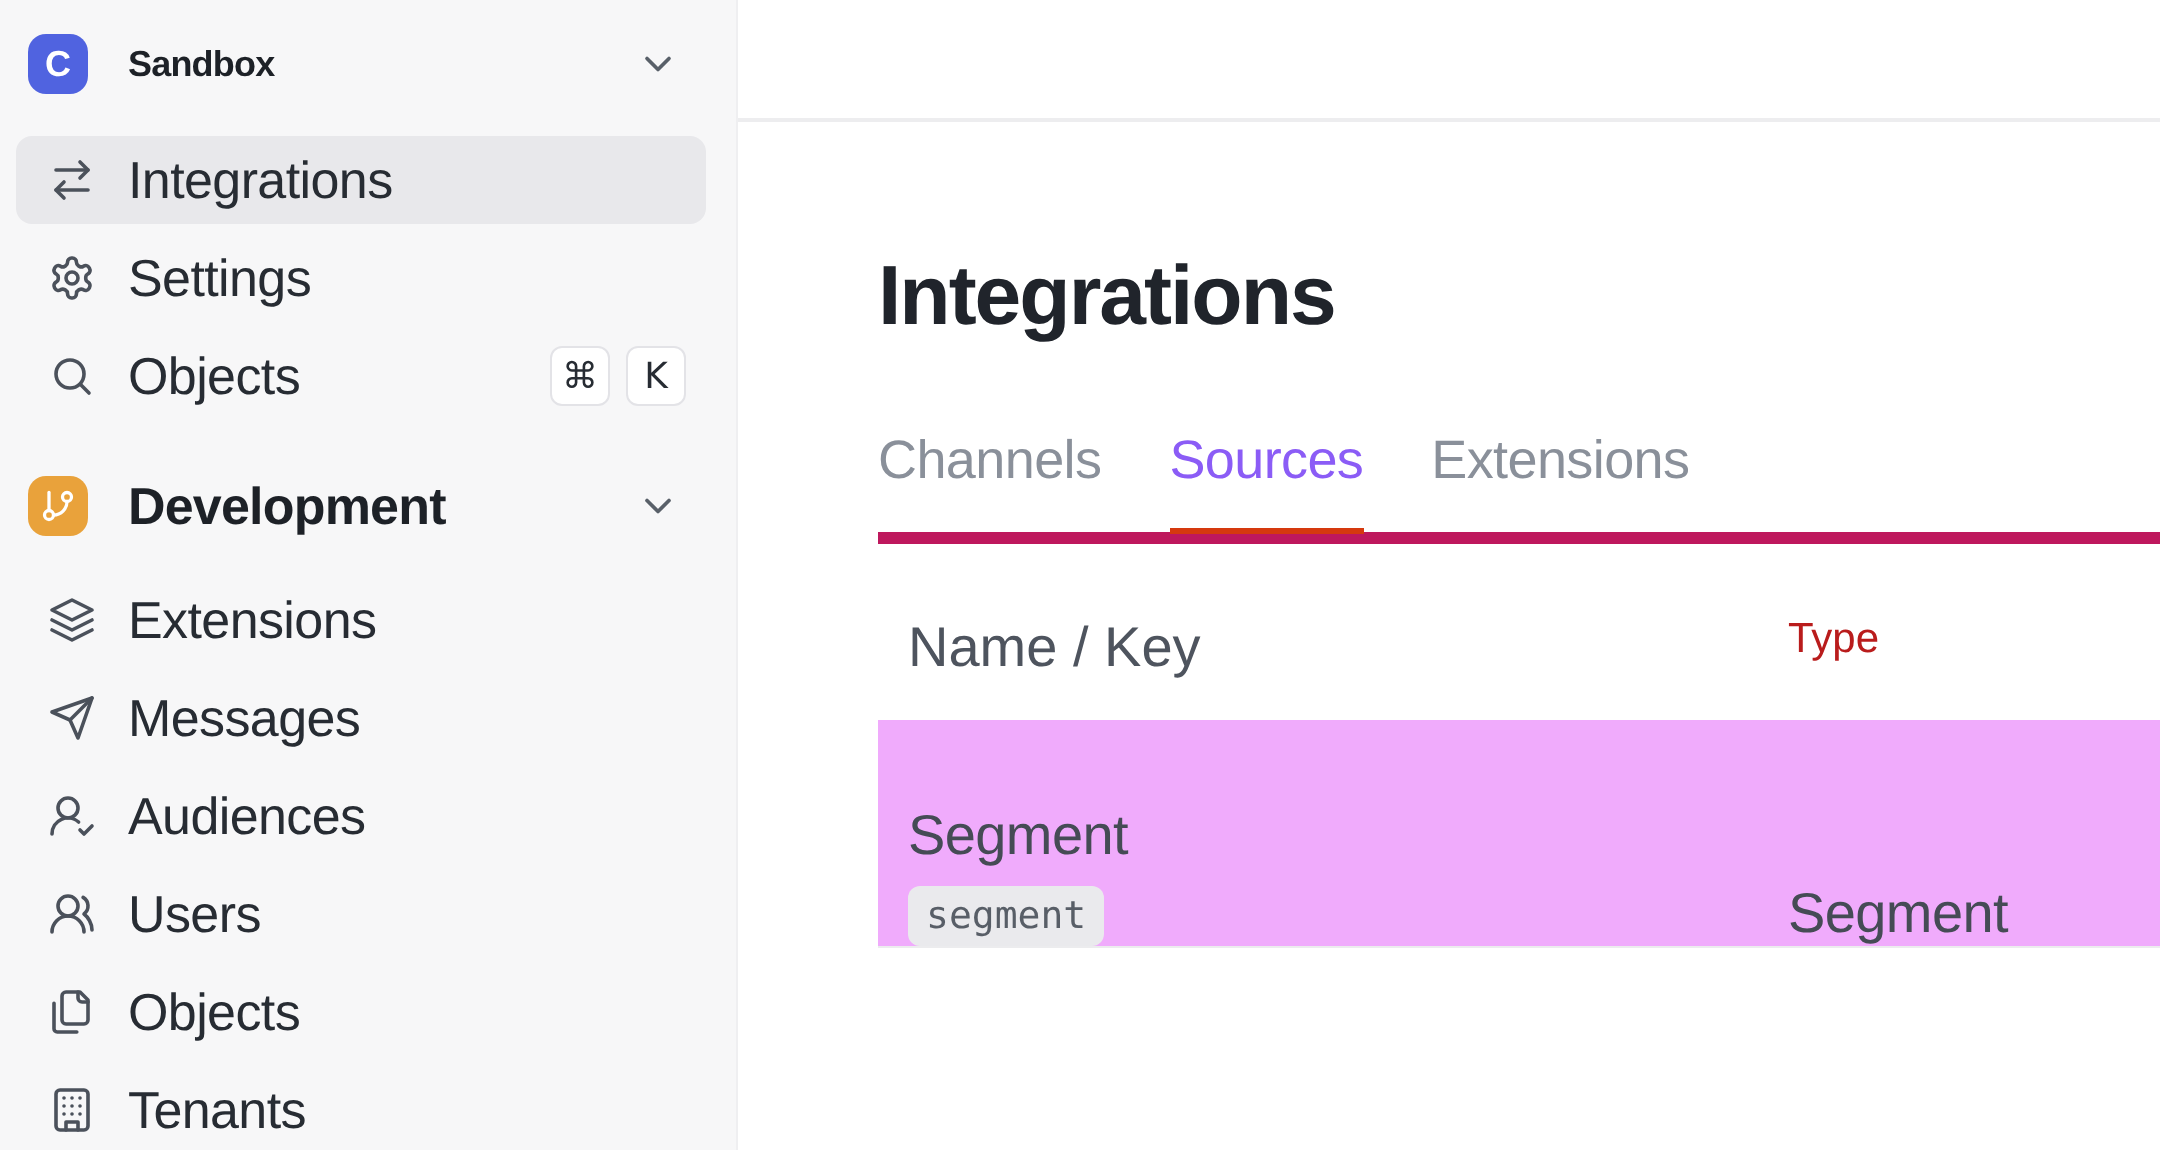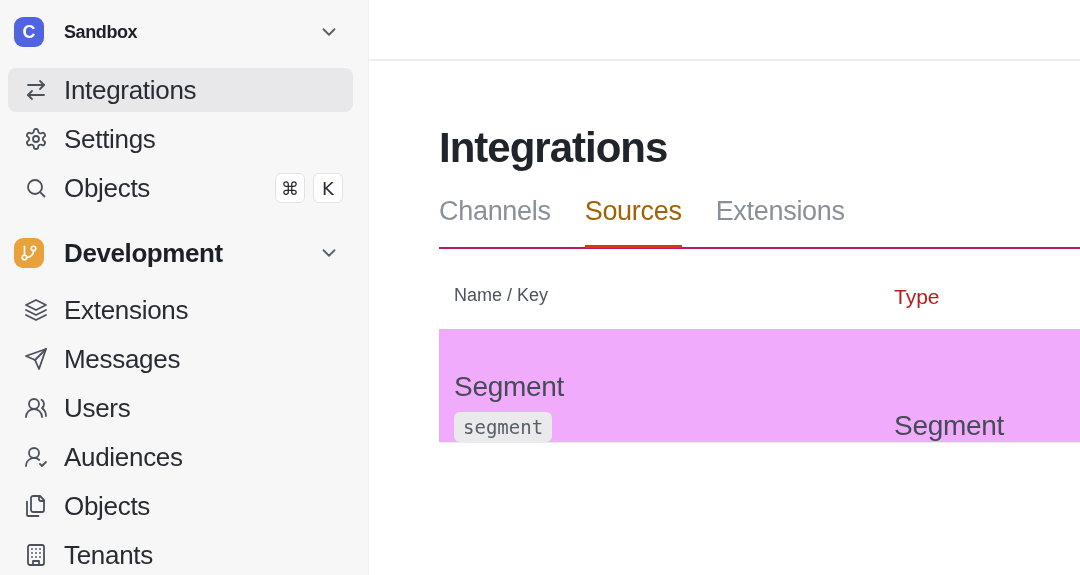--- a/index.html
+++ b/index.html
@@ -65,32 +65,32 @@
 
   
   .main { flex: 1; display: flex; flex-direction: column; background: #fff; min-width: 0; }
   .topbar { height: 61px; border-bottom: 2px solid #EDEDEF; background: #fff; }
   .content { padding: 64px 0 0 70px; }
   .page-title {
     margin: 0; font-size: 42px; font-weight: 700;
     color: #20242B; letter-spacing: -1px; line-height: 1.1;
   }
   .tabs {
-    display: flex; gap: 34px; margin-top: 25px;
-    border-bottom: 2px solid #be185d;
+    display: flex; gap: 34px; margin-top: 44px;
+    border-bottom: 6px solid #be185d;
   }
   .tab {
     font-size: 27px; font-weight: 500; color: #8A909A;
     letter-spacing: -0.3px; padding-bottom: 18px; cursor: pointer;
     border-bottom: 3px solid transparent; margin-bottom: -1px; white-space: nowrap;
   }
-  .tab.active { color: #a16207; border-bottom-color: #D5390E; }
+  .tab.active { color: #8b5cf6; border-bottom-color: #D5390E; }
 
   .thead { display: flex; padding: 36px 0 20px 0; }
-  .th-name { width: 455px; padding-left: 15px; font-size: 18px; color: #4E545E; }
+  .th-name { width: 455px; padding-left: 15px; font-size: 28px; color: #4E545E; }
   .th-type { font-size: 21px; color: #b91c1c; }
   .trow {
     display: flex; align-items: flex-end; height: 114px;
     background: #f0abfc; border-bottom: 1px solid #ECECEE; cursor: pointer;
   }
   .cell-name {
     width: 455px; padding-left: 15px;
     display: flex; flex-direction: column; align-items: flex-start; gap: 9px;
   }
   .row-name { font-size: 28px; color: #454B55; letter-spacing: -0.3px; }
@@ -189,37 +189,37 @@
             <path d="m22 2-7 20-4-9-9-4Z"></path>
             <path d="M22 2 11 13"></path>
           </svg>
       </span>
       <span class="nav-label">Messages</span>
     </div>
 
     <div class="nav-item">
       <span class="nav-icon">
         <svg viewBox="0 0 24 24" fill="none" stroke="currentColor" stroke-width="1.8" stroke-linecap="round" stroke-linejoin="round">
+            <path d="M2 21a8 8 0 0 1 13.292-6"></path>
+            <circle cx="10" cy="8" r="5"></circle>
+            <path d="m16 19 2 2 4-4"></path>
+          </svg>
+      </span>
+      <span class="nav-label">Audiences</span>
+    </div>
+
+    <div class="nav-item">
+      <span class="nav-icon">
+        <svg viewBox="0 0 24 24" fill="none" stroke="currentColor" stroke-width="1.8" stroke-linecap="round" stroke-linejoin="round">
             <path d="M18 21a8 8 0 0 0-16 0"></path>
             <circle cx="10" cy="8" r="5"></circle>
             <path d="M22 20c0-3.37-2-6.5-4-8a5 5 0 0 0-.45-8.3"></path>
           </svg>
       </span>
       <span class="nav-label">Users</span>
-    </div>
-
-    <div class="nav-item">
-      <span class="nav-icon">
-        <svg viewBox="0 0 24 24" fill="none" stroke="currentColor" stroke-width="1.8" stroke-linecap="round" stroke-linejoin="round">
-            <path d="M2 21a8 8 0 0 1 13.292-6"></path>
-            <circle cx="10" cy="8" r="5"></circle>
-            <path d="m16 19 2 2 4-4"></path>
-          </svg>
-      </span>
-      <span class="nav-label">Audiences</span>
     </div>
 
     <div class="nav-item">
       <span class="nav-icon">
         <svg viewBox="0 0 24 24" fill="none" stroke="currentColor" stroke-width="1.8" stroke-linecap="round" stroke-linejoin="round">
             <path d="M20 7h-3a2 2 0 0 1-2-2V2"></path>
             <path d="M9 18a2 2 0 0 1-2-2V4a2 2 0 0 1 2-2h7l4 4v10a2 2 0 0 1-2 2Z"></path>
             <path d="M3 7.6v12.8A1.6 1.6 0 0 0 4.6 22h9.8"></path>
           </svg>
       </span>

